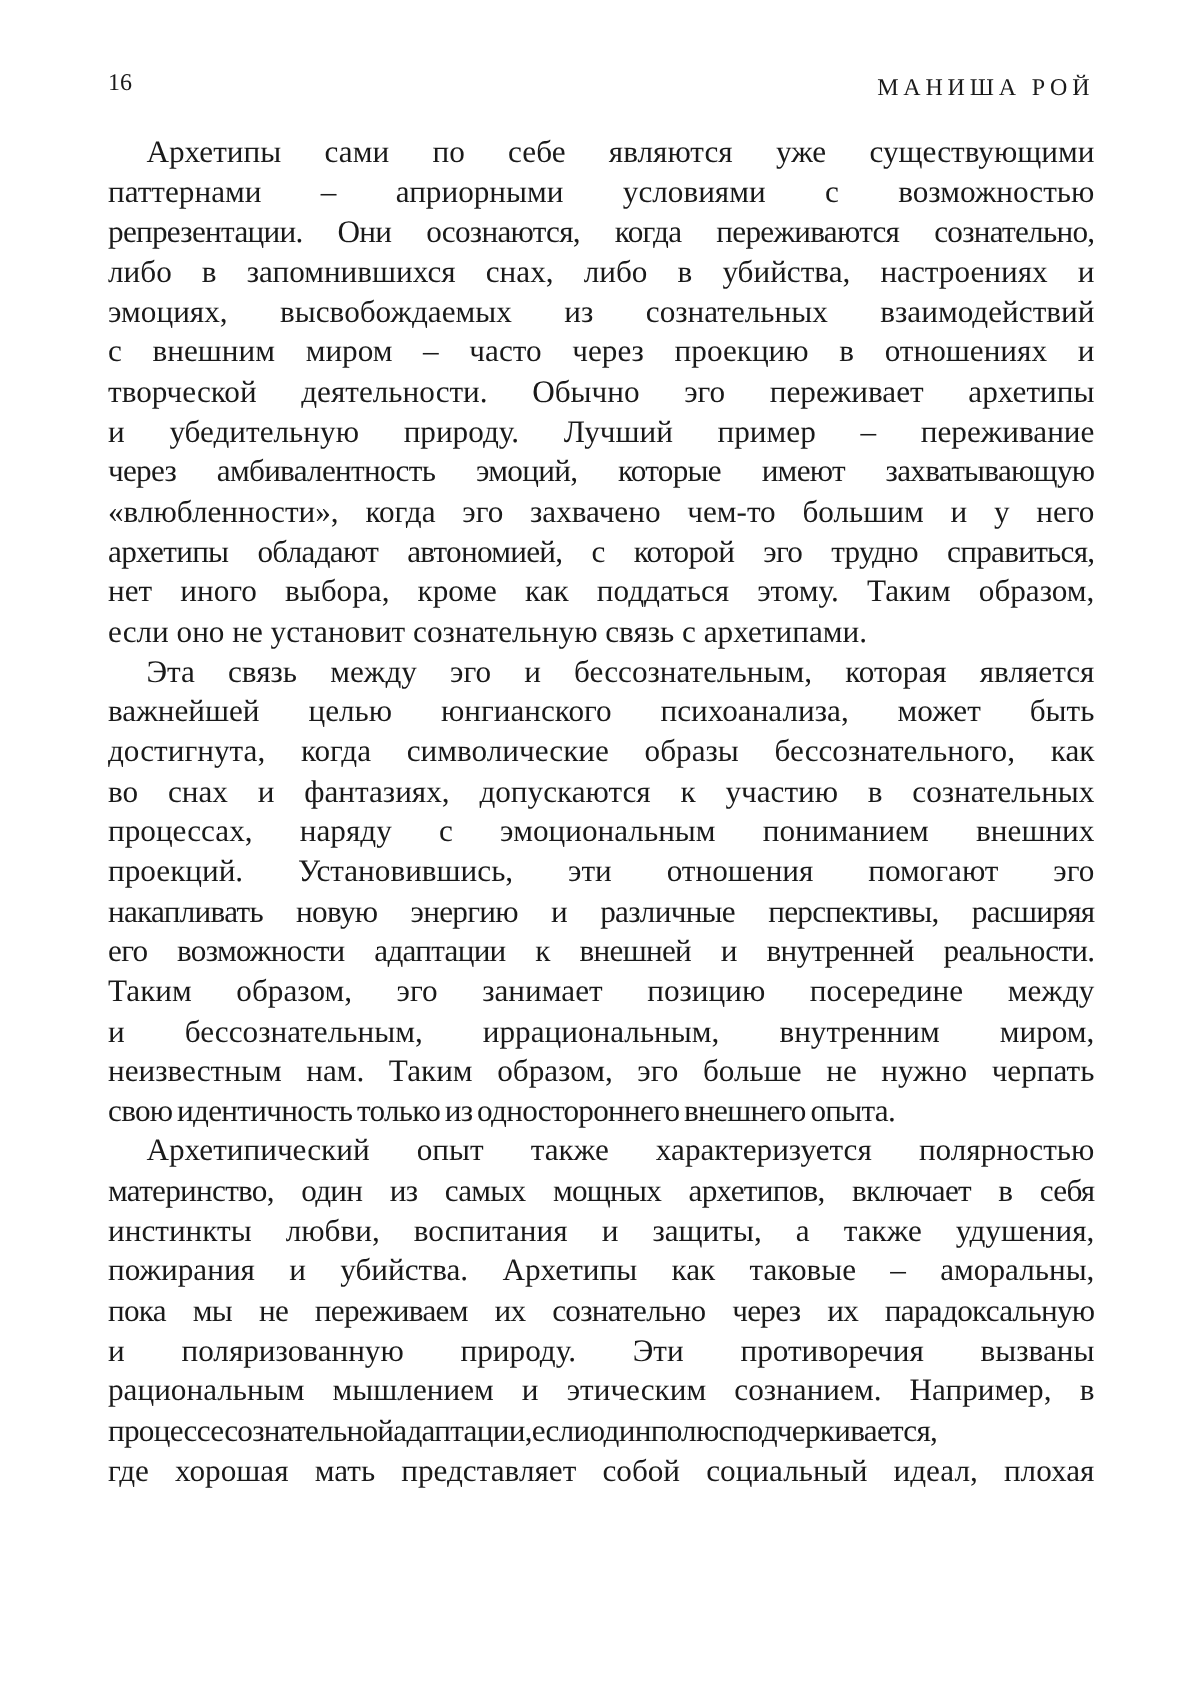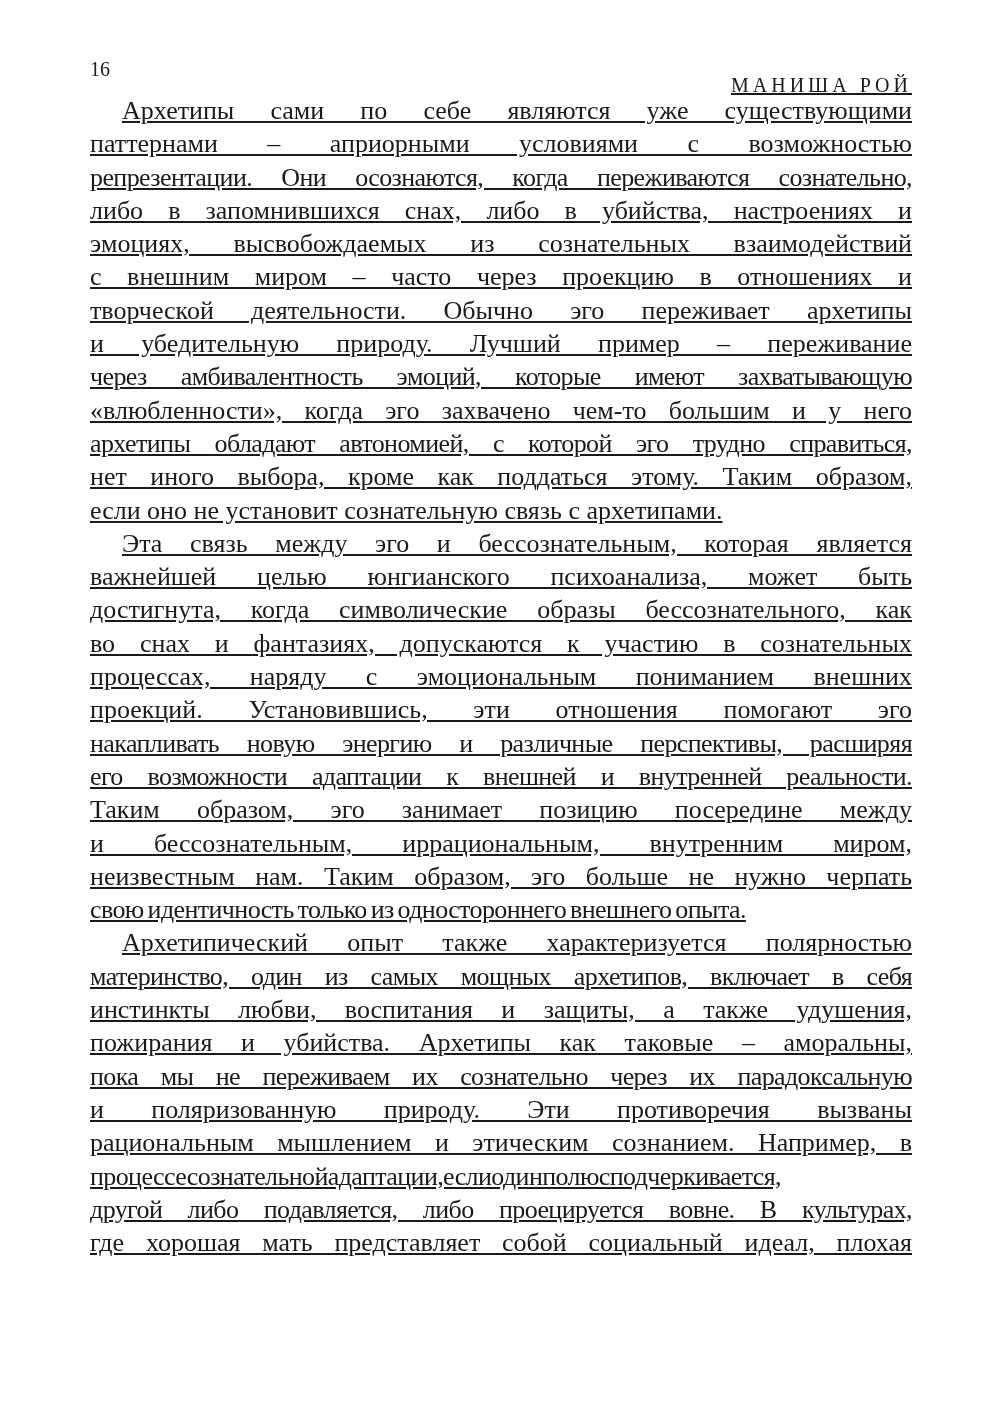--- a/index.html
+++ b/index.html
@@ -31,30 +31,28 @@
     line-height: 34px;
   }
   .page-number {
     position: absolute;
     left: 0;
     top: 0;
   }
   .author-name {
     position: absolute;
     right: 0;
-    top: 16px;
+    top: 4px;
     letter-spacing: 4px;
-    text-decoration: underline;
   }
   .body-text {
     position: absolute;
-    top: 94px;
+    top: 110px;
     left: 0;
     width: 822px;
-    text-decoration: underline;
   }
   .line {
     display: block;
     height: 33.3px;
     line-height: 33.3px;
     font-size: 26px;
     text-align: justify;
     text-align-last: justify;
     white-space: nowrap;
     overflow: visible;
@@ -109,18 +107,17 @@
 
     <div>
       <span class="line indent">Архетипический опыт также характеризуется полярностью</span>
       <span class="line tight">материнство, один из самых мощных архетипов, включает в себя</span>
       <span class="line">инстинкты любви, воспитания и защиты, а также удушения,</span>
       <span class="line">пожирания и убийства. Архетипы как таковые – аморальны,</span>
       <span class="line tight">пока мы не переживаем их сознательно через их парадоксальную</span>
       <span class="line">и поляризованную природу. Эти противоречия вызваны</span>
       <span class="line">рациональным мышлением и этическим сознанием. Например, в</span>
       <span class="line tight">процессесознательнойадаптации,еслиодинполюсподчеркивается,</span>
-      <span class="line tight">другой либо подавляется, либо проецируется вовне. В культурах,</span>
       <span class="line">где хорошая мать представляет собой социальный идеал, плохая</span>
     </div>
 
   </div>
 </div>
 
 </body></html>

